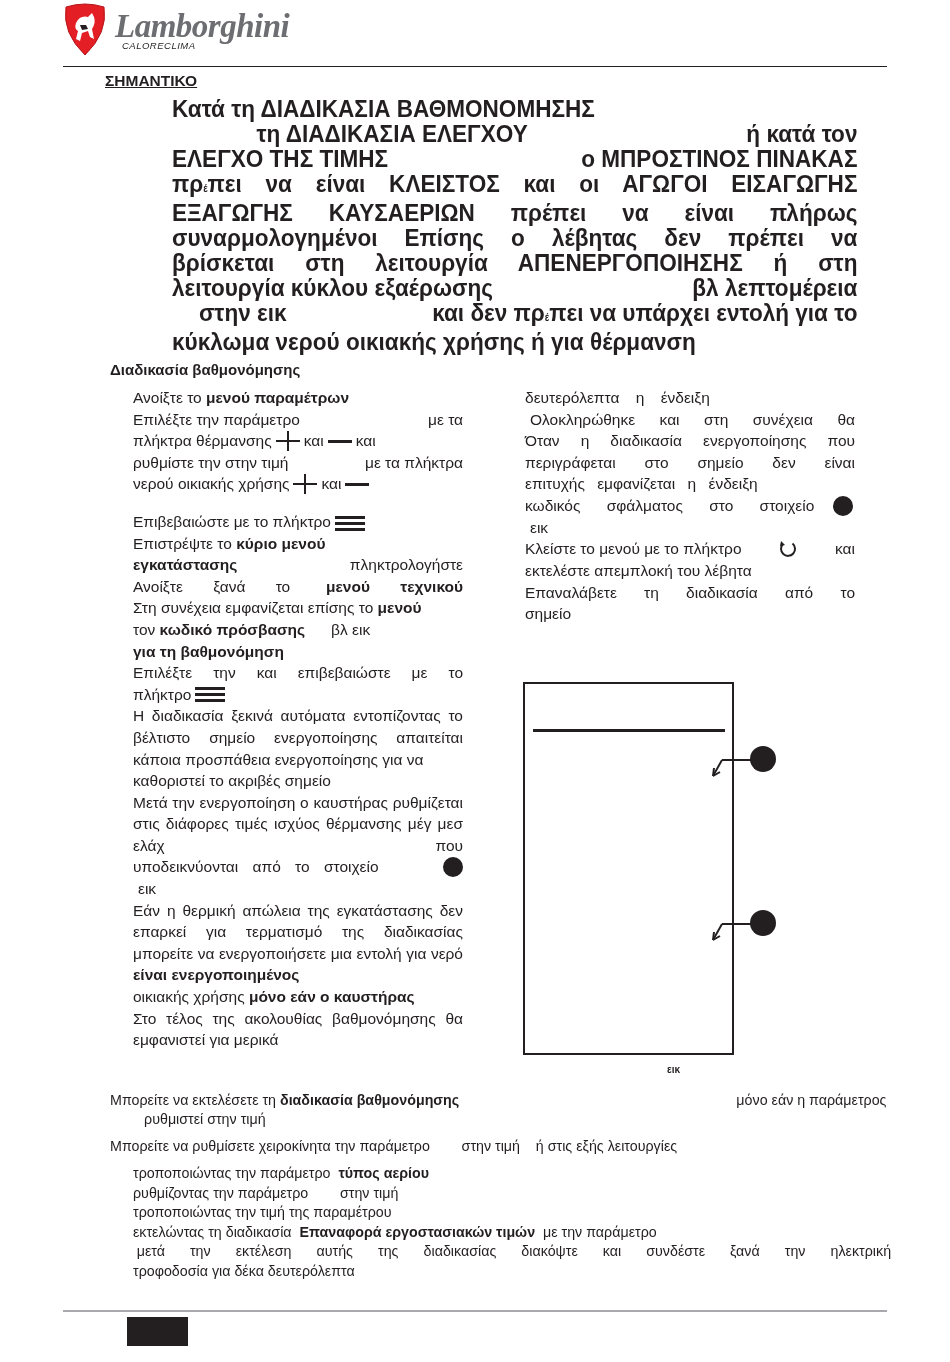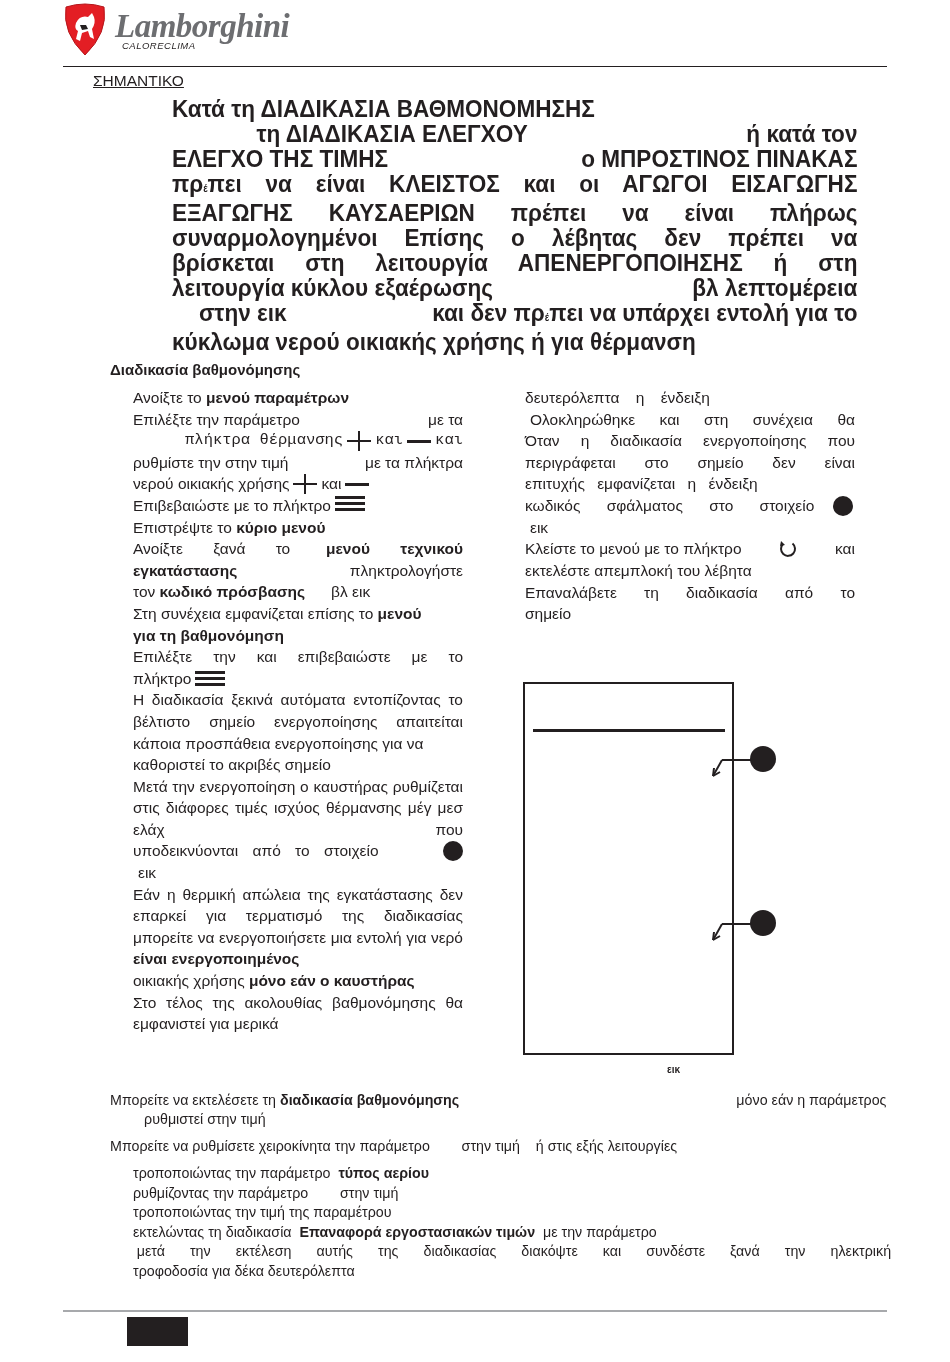--- a/index.html
+++ b/index.html
@@ -6,21 +6,21 @@
   body { width: 950px; height: 1362px; position: relative; overflow: hidden;
          font-family: "Liberation Sans", sans-serif; color: #231f20; }
   .abs { position: absolute; }
 
   
   .logo-shield { left: 62px; top: 3px; width: 46px; height: 54px; }
   .brand { left: 115px; top: 8px; font-family: "Liberation Serif", serif; font-style: italic; font-weight: bold;
            font-size: 33px; color: #6d6e71; letter-spacing: -0.5px; }
   .brand-sub { left: 122px; top: 40px; font-size: 9.5px; font-weight: normal; font-style: italic; color: #231f20; letter-spacing: 0.5px; }
   .top-rule { left: 63px; top: 66px; width: 824px; height: 1px; background: #231f20; }
-  .important { left: 93px; top: 72px; font-size: 15.5px; font-weight: normal; text-decoration: underline; }
+  .important { left: 105px; top: 72px; font-size: 15.5px; font-weight: bold; text-decoration: underline; }
 
   
   .warn { left: 172px; top: 97px; width: 714px; font-size: 23.5px; font-weight: bold;
           line-height: 25px; font-family: "Liberation Sans", sans-serif; transform: scaleX(0.96); transform-origin: left top; }
   .warn .line { display: block; white-space: nowrap; text-align: justify; text-align-last: justify; }
   .warn .line.last { text-align-last: left; }
   .warn .line.indent { padding-left: 88px; }
   .warn .line.indent2 { padding-left: 28px; }
   .tiny-e { font-size: 10px; }
 
@@ -103,56 +103,56 @@
 </div>
 
 <div class="abs sec-title">Διαδικασία βαθμονόμησης</div>
 
 <div class="abs col left-col">
   <p class="nl"><span>Ανοίξτε το </span><b>μενού παραμέτρων</b></p>
   <p style="display:flex;justify-content:space-between;">
       <span>Επιλέξτε την παράμετρο</span>
       <span>με τα</span>
     </p>
-  <p style="display:flex;justify-content:flex-end;align-items:center;font-family:Liberation Mono, monospace;">
+  <p style="display:flex;justify-content:flex-start;align-items:center;">
     <span>πλήκτρα θέρμανσης</span>
     <span class="ico plus"></span>
     <span>και</span>
     <span class="ico minus"></span>
     <span>και</span>
   </p>
   <p style="display:flex;justify-content:space-between;">
       <span>ρυθμίστε την στην τιμή</span>
       <span>με τα πλήκτρα</span>
     </p>
   <p class="nl" style="display:flex;align-items:center;">
     <span>νερού οικιακής χρήσης</span>
     <span class="ico plus"></span>
     <span>και</span>
     <span class="ico minus"></span>
   </p>
-  <p class="nl" style="display:flex;align-items:flex-start;">
+  <p class="nl" style="display:flex;align-items:flex-end;margin-top:16px;">
     <span>Επιβεβαιώστε με το πλήκτρο</span>
     <span class="ico menu3">
         <span style="top:1px"></span>
         <span style="top:7px"></span>
         <span style="top:13px"></span>
       </span>
   </p>
   <p class="nl"><span>Επιστρέψτε το </span><b>κύριο μενού</b></p>
   <p style="display:flex;justify-content:space-between;">
+      <b>εγκατάστασης</b>
+      <span>πληκτρολογήστε</span>
+    </p>
+  <p style="display:flex;justify-content:space-between;">
       <span style="word-spacing:26px;">Ανοίξτε ξανά το</span>
       <b style="word-spacing:26px;">μενού τεχνικού</b>
     </p>
-  <p style="display:flex;justify-content:space-between;">
-      <b>εγκατάστασης</b>
-      <span>πληκτρολογήστε</span>
-    </p>
+  <p class="nl"><span>Στη συνέχεια εμφανίζεται επίσης το </span><b>μενού</b></p>
   <p class="nl"><span>τον </span><b>κωδικό πρόσβασης</b><span style="display:inline-block;width:26px"></span><span>βλ εικ</span></p>
-  <p class="nl"><span>Στη συνέχεια εμφανίζεται επίσης το </span><b>μενού</b></p>
   <p class="nl"><b>για τη βαθμονόμηση</b></p>
   <p class="j">Επιλέξτε την και επιβεβαιώστε με το</p>
   <p class="nl" style="display:flex;align-items:center;">
     <span>πλήκτρο</span>
     <span class="ico menu3">
         <span style="top:1px"></span>
         <span style="top:7px"></span>
         <span style="top:13px"></span>
       </span>
   </p>

